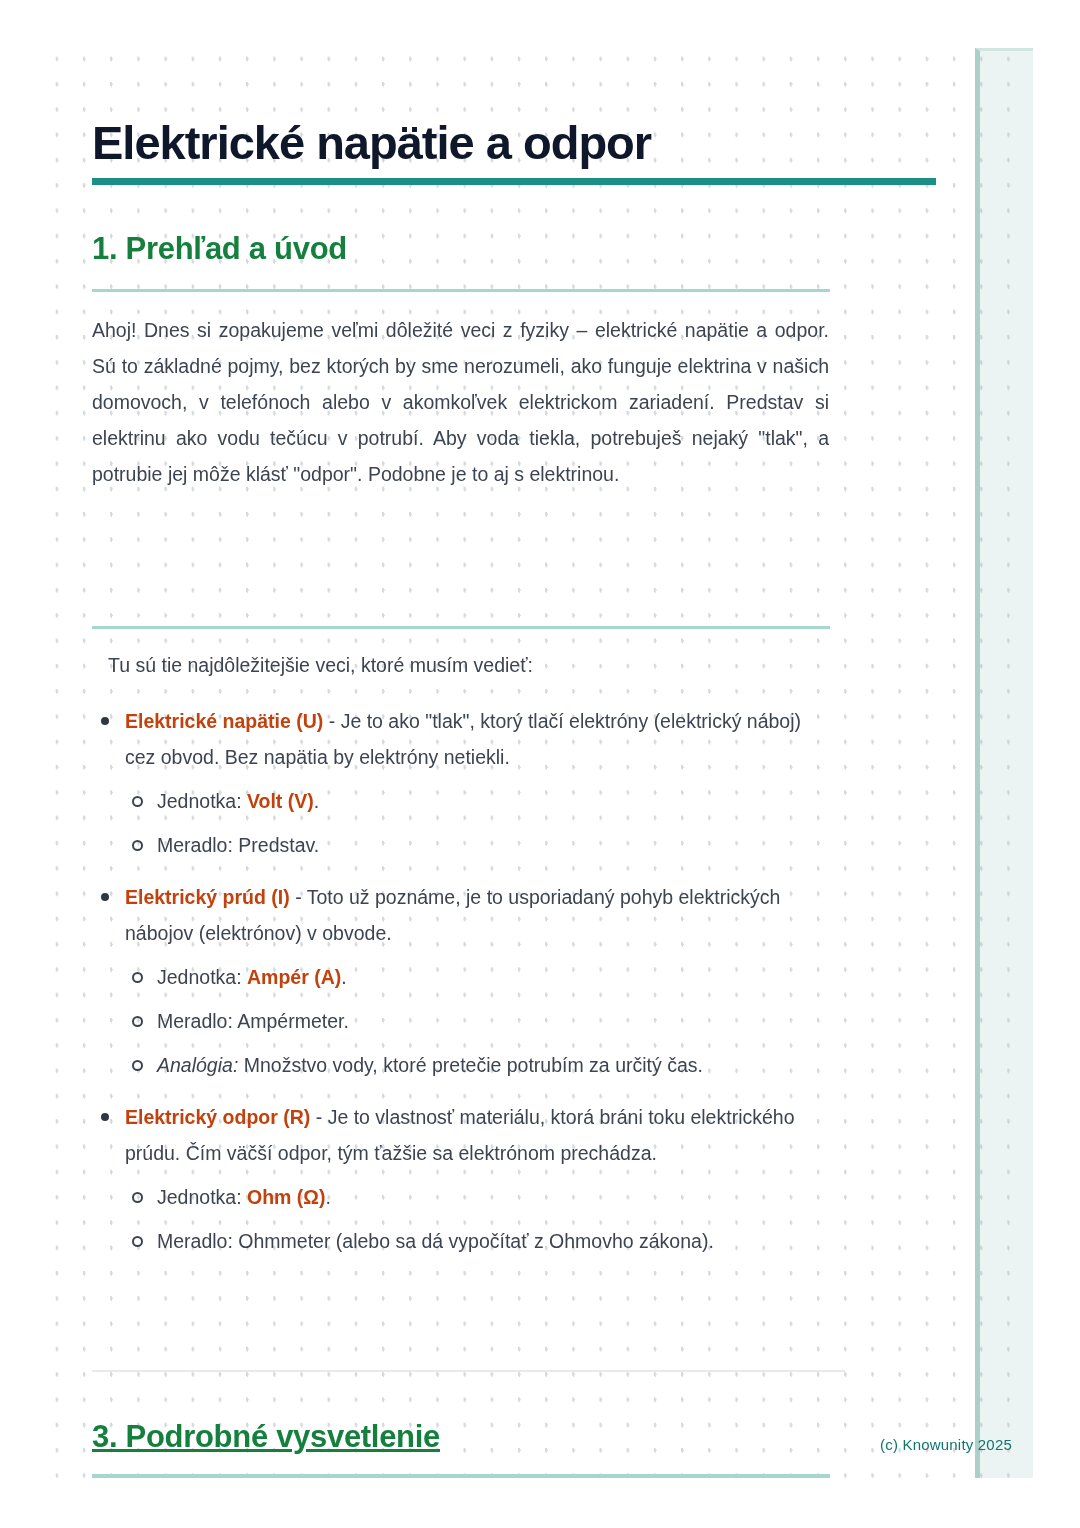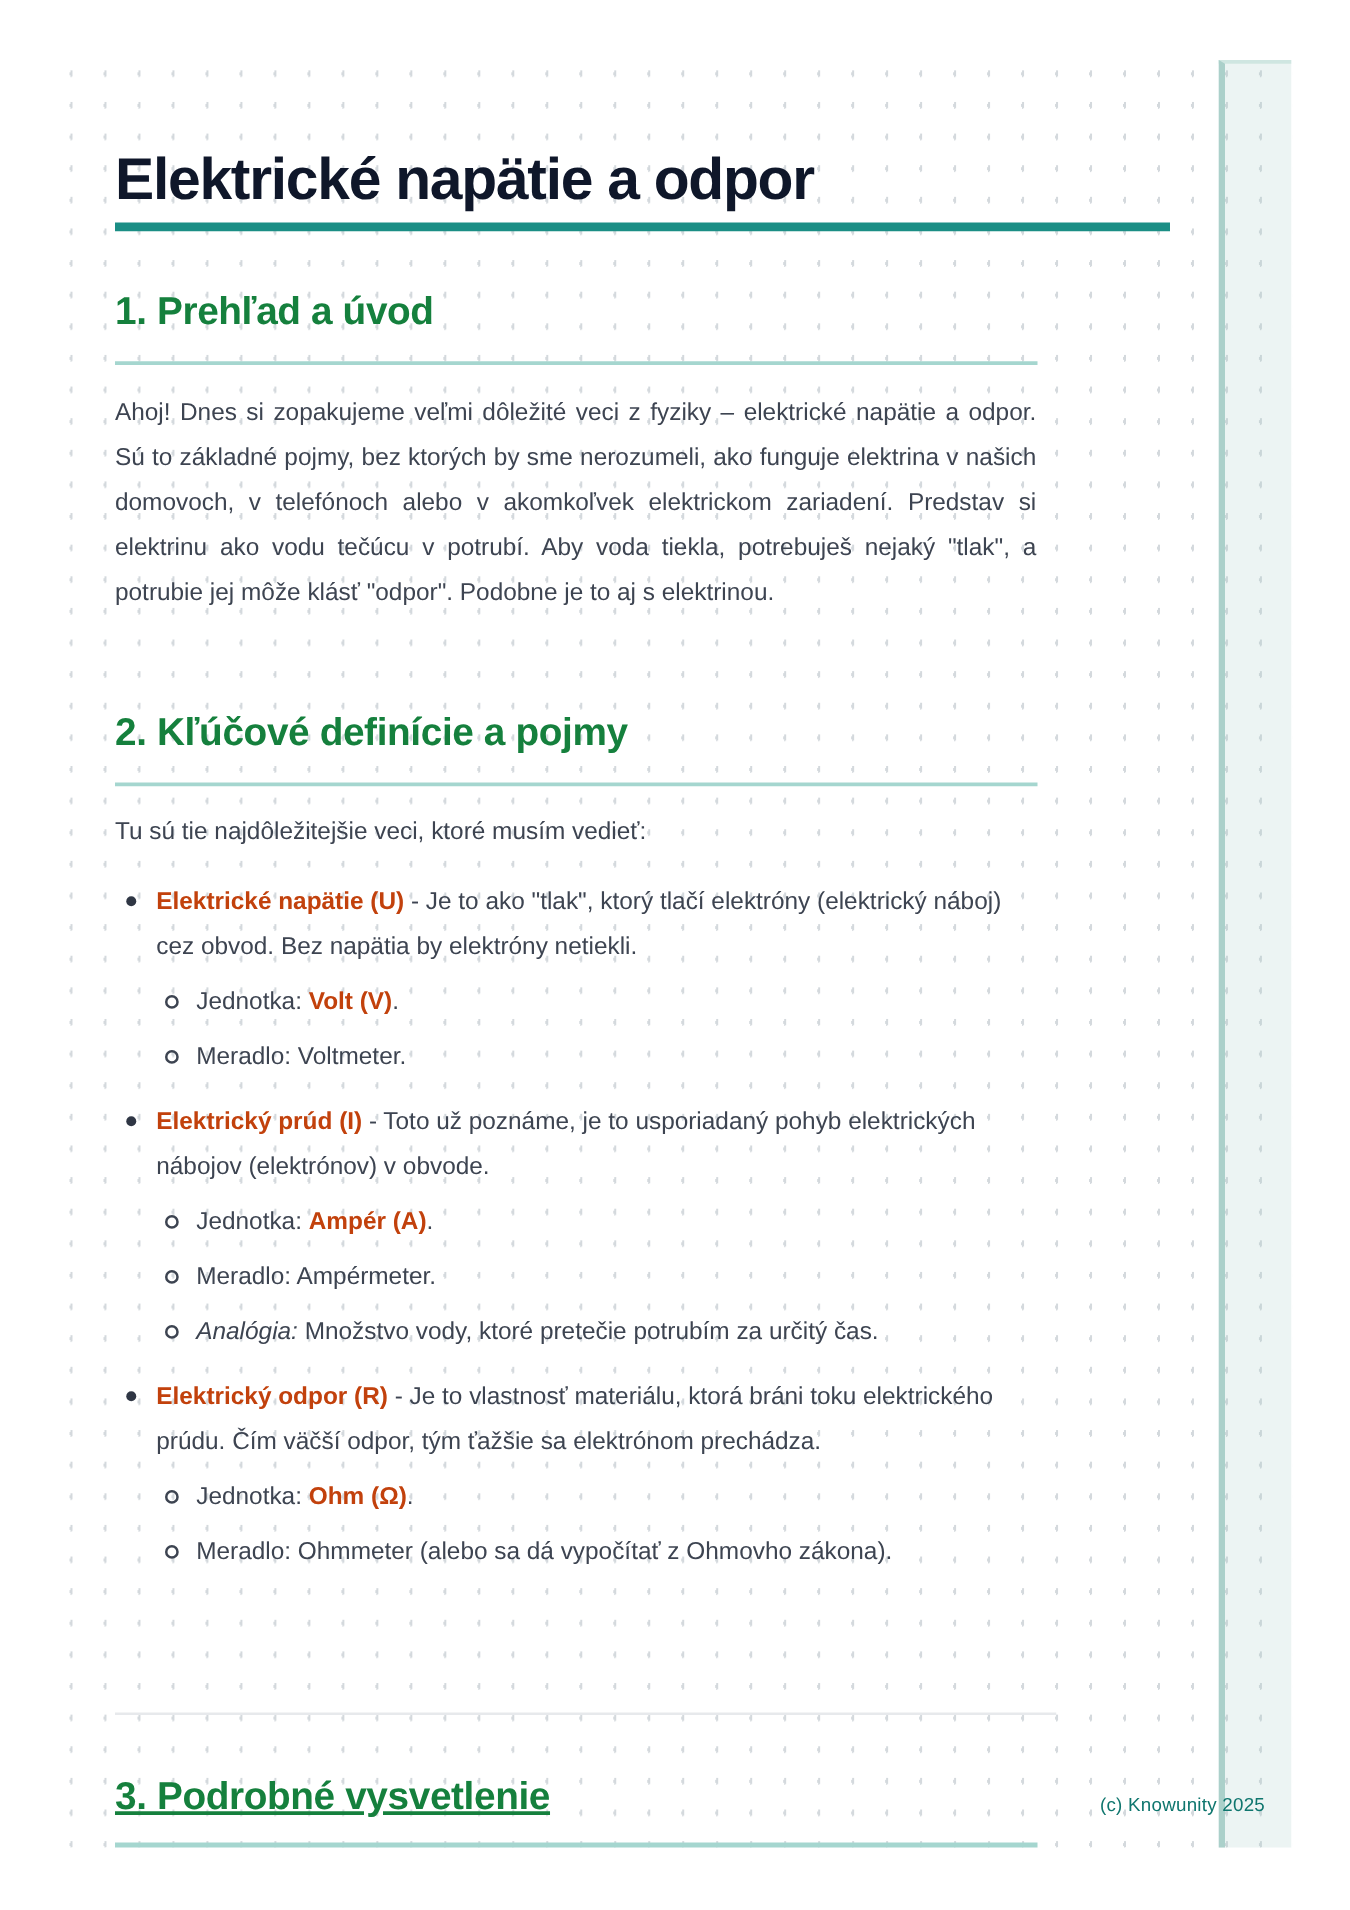--- a/index.html
+++ b/index.html
@@ -83,21 +83,21 @@
   }
   .paragraph {
     position: absolute;
     left: 92px; top: 312px;
     width: 737px;
     text-align: justify;
     margin: 0;
   }
   .intro {
     position: absolute;
-    left: 92px; top: 647px;
+    left: 108px; top: 647px;
     width: 737px;
     margin: 0;
   }
 
   .terms {
     position: absolute;
     left: 92px; top: 703px;
     width: 740px;
     list-style: none;
     margin: 0; padding: 0;
@@ -164,32 +164,31 @@
   <div class="strip"></div>
 
   <h1 class="title">Elektrické napätie a odpor</h1>
   <div class="title-rule"></div>
 
   <h2 class="h2" id="s1-heading">1. Prehľad a úvod</h2>
   <div class="h2-underline" id="s1-underline"></div>
 
   <p class="paragraph body-text">Ahoj! Dnes si zopakujeme veľmi dôležité veci z fyziky – elektrické napätie a odpor. Sú to základné pojmy, bez ktorých by sme nerozumeli, ako funguje elektrina v našich domovoch, v telefónoch alebo v akomkoľvek elektrickom zariadení. Predstav si elektrinu ako vodu tečúcu v potrubí. Aby voda tiekla, potrebuješ nejaký "tlak", a potrubie jej môže klásť "odpor". Podobne je to aj s elektrinou.</p>
 
-  <h2 class="h2" id="s2-heading">2. Kľúčové definície a pojmy</h2>
   <div class="h2-underline" id="s2-underline"></div>
 
   <p class="intro body-text">Tu sú tie najdôležitejšie veci, ktoré musím vedieť:</p>
 
   <ul class="terms body-text">
 
     <li class="term">
       <span><strong>Elektrické napätie (U)</strong><span> - Je to ako "tlak", ktorý tlačí elektróny (elektrický náboj) cez obvod. Bez napätia by elektróny netiekli.</span></span>
       <ul class="subs">
         <li class="sub"><span>Jednotka: </span><strong>Volt (V)</strong><em></em><span>.</span></li>
-        <li class="sub"><span>Meradlo: Voltmeter.</span><strong></strong><em></em><span></span></li>
+        <li class="sub"><span>Meradlo: Predstav.</span><strong></strong><em></em><span></span></li>
       </ul>
     </li>
 
     <li class="term">
       <span><strong>Elektrický prúd (I)</strong><span> - Toto už poznáme, je to usporiadaný pohyb elektrických nábojov (elektrónov) v obvode.</span></span>
       <ul class="subs">
         <li class="sub"><span>Jednotka: </span><strong>Ampér (A)</strong><em></em><span>.</span></li>
         <li class="sub"><span>Meradlo: Ampérmeter.</span><strong></strong><em></em><span></span></li>
         <li class="sub"><span></span><strong></strong><em>Analógia:</em><span> Množstvo vody, ktoré pretečie potrubím za určitý čas.</span></li>
       </ul>

